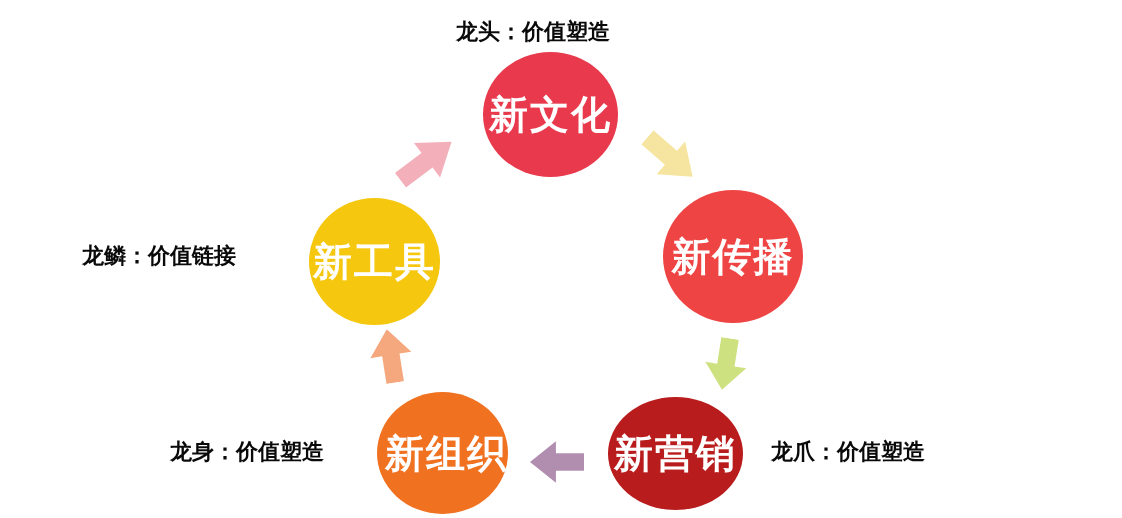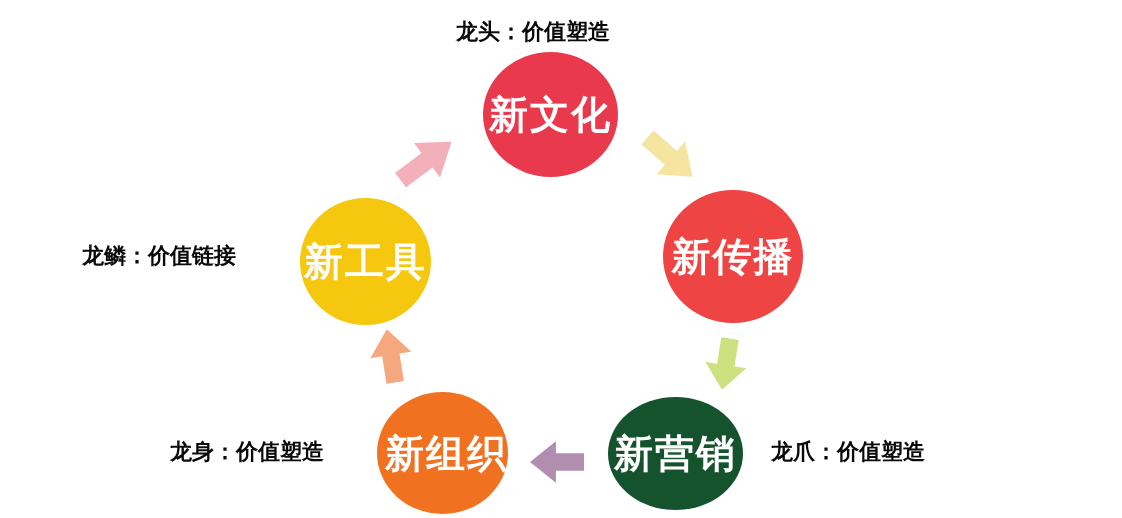--- a/index.html
+++ b/index.html
@@ -45,21 +45,21 @@
   .arrow svg {
     display: block;
     width: 100%;
     height: 100%;
   }
   
   #node-culture        { left: 483px; top:  52px; width: 135px; height: 125px; }
   #node-communication  { left: 663px; top: 190px; width: 140px; height: 133px; }
   #node-marketing      { left: 608px; top: 397px; width: 135px; height: 113px; }
   #node-organization   { left: 377px; top: 392px; width: 131px; height: 122px; }
-  #node-tools          { left: 300px; top: 198px; width: 131px; height: 127px; }
+  #node-tools          { left: 309px; top: 198px; width: 131px; height: 127px; }
   
   #label-head   { left: 456px; top:  21px; }
   #label-wing   { left: 843px; top: 237px; }
   #label-claw   { left: 771px; top: 441px; }
   #label-body   { left: 170px; top: 441px; }
   #label-scale  { left:  82px; top: 245px; }
   
   #arrow-culture-to-communication { left: 640px; top: 134px; width: 60px; height: 46px; transform: rotate(41deg); }
   #arrow-communication-to-marketing { left: 700px; top: 342px; width: 52px; height: 44px; transform: rotate(99deg); }
   #arrow-marketing-to-organization { left: 530px; top: 440px; width: 54px; height: 44px; transform: rotate(180deg); }
@@ -101,21 +101,21 @@
       <path d="M0,21 L52,21 L52,2 L100,35 L52,68 L52,49 L0,49 Z" fill="#f3afba"></path>
     </svg>
   </div>
 
   <div class="node" id="node-culture" style="background-color: rgb(233, 58, 77);">
     <span class="node-label">新文化</span>
   </div>
   <div class="node" id="node-communication" style="background-color: #ef4444;">
     <span class="node-label">新传播</span>
   </div>
-  <div class="node" id="node-marketing" style="background-color: #14532d;">
+  <div class="node" id="node-marketing" style="background-color: #b91c1c;">
     <span class="node-label">新营销</span>
   </div>
   <div class="node" id="node-organization" style="background-color: rgb(240, 113, 32); justify-content: flex-end;">
     <span class="node-label">新组织</span>
   </div>
   <div class="node" id="node-tools" style="background-color: rgb(245, 199, 15);">
     <span class="node-label">新工具</span>
   </div>
 
 </div>

